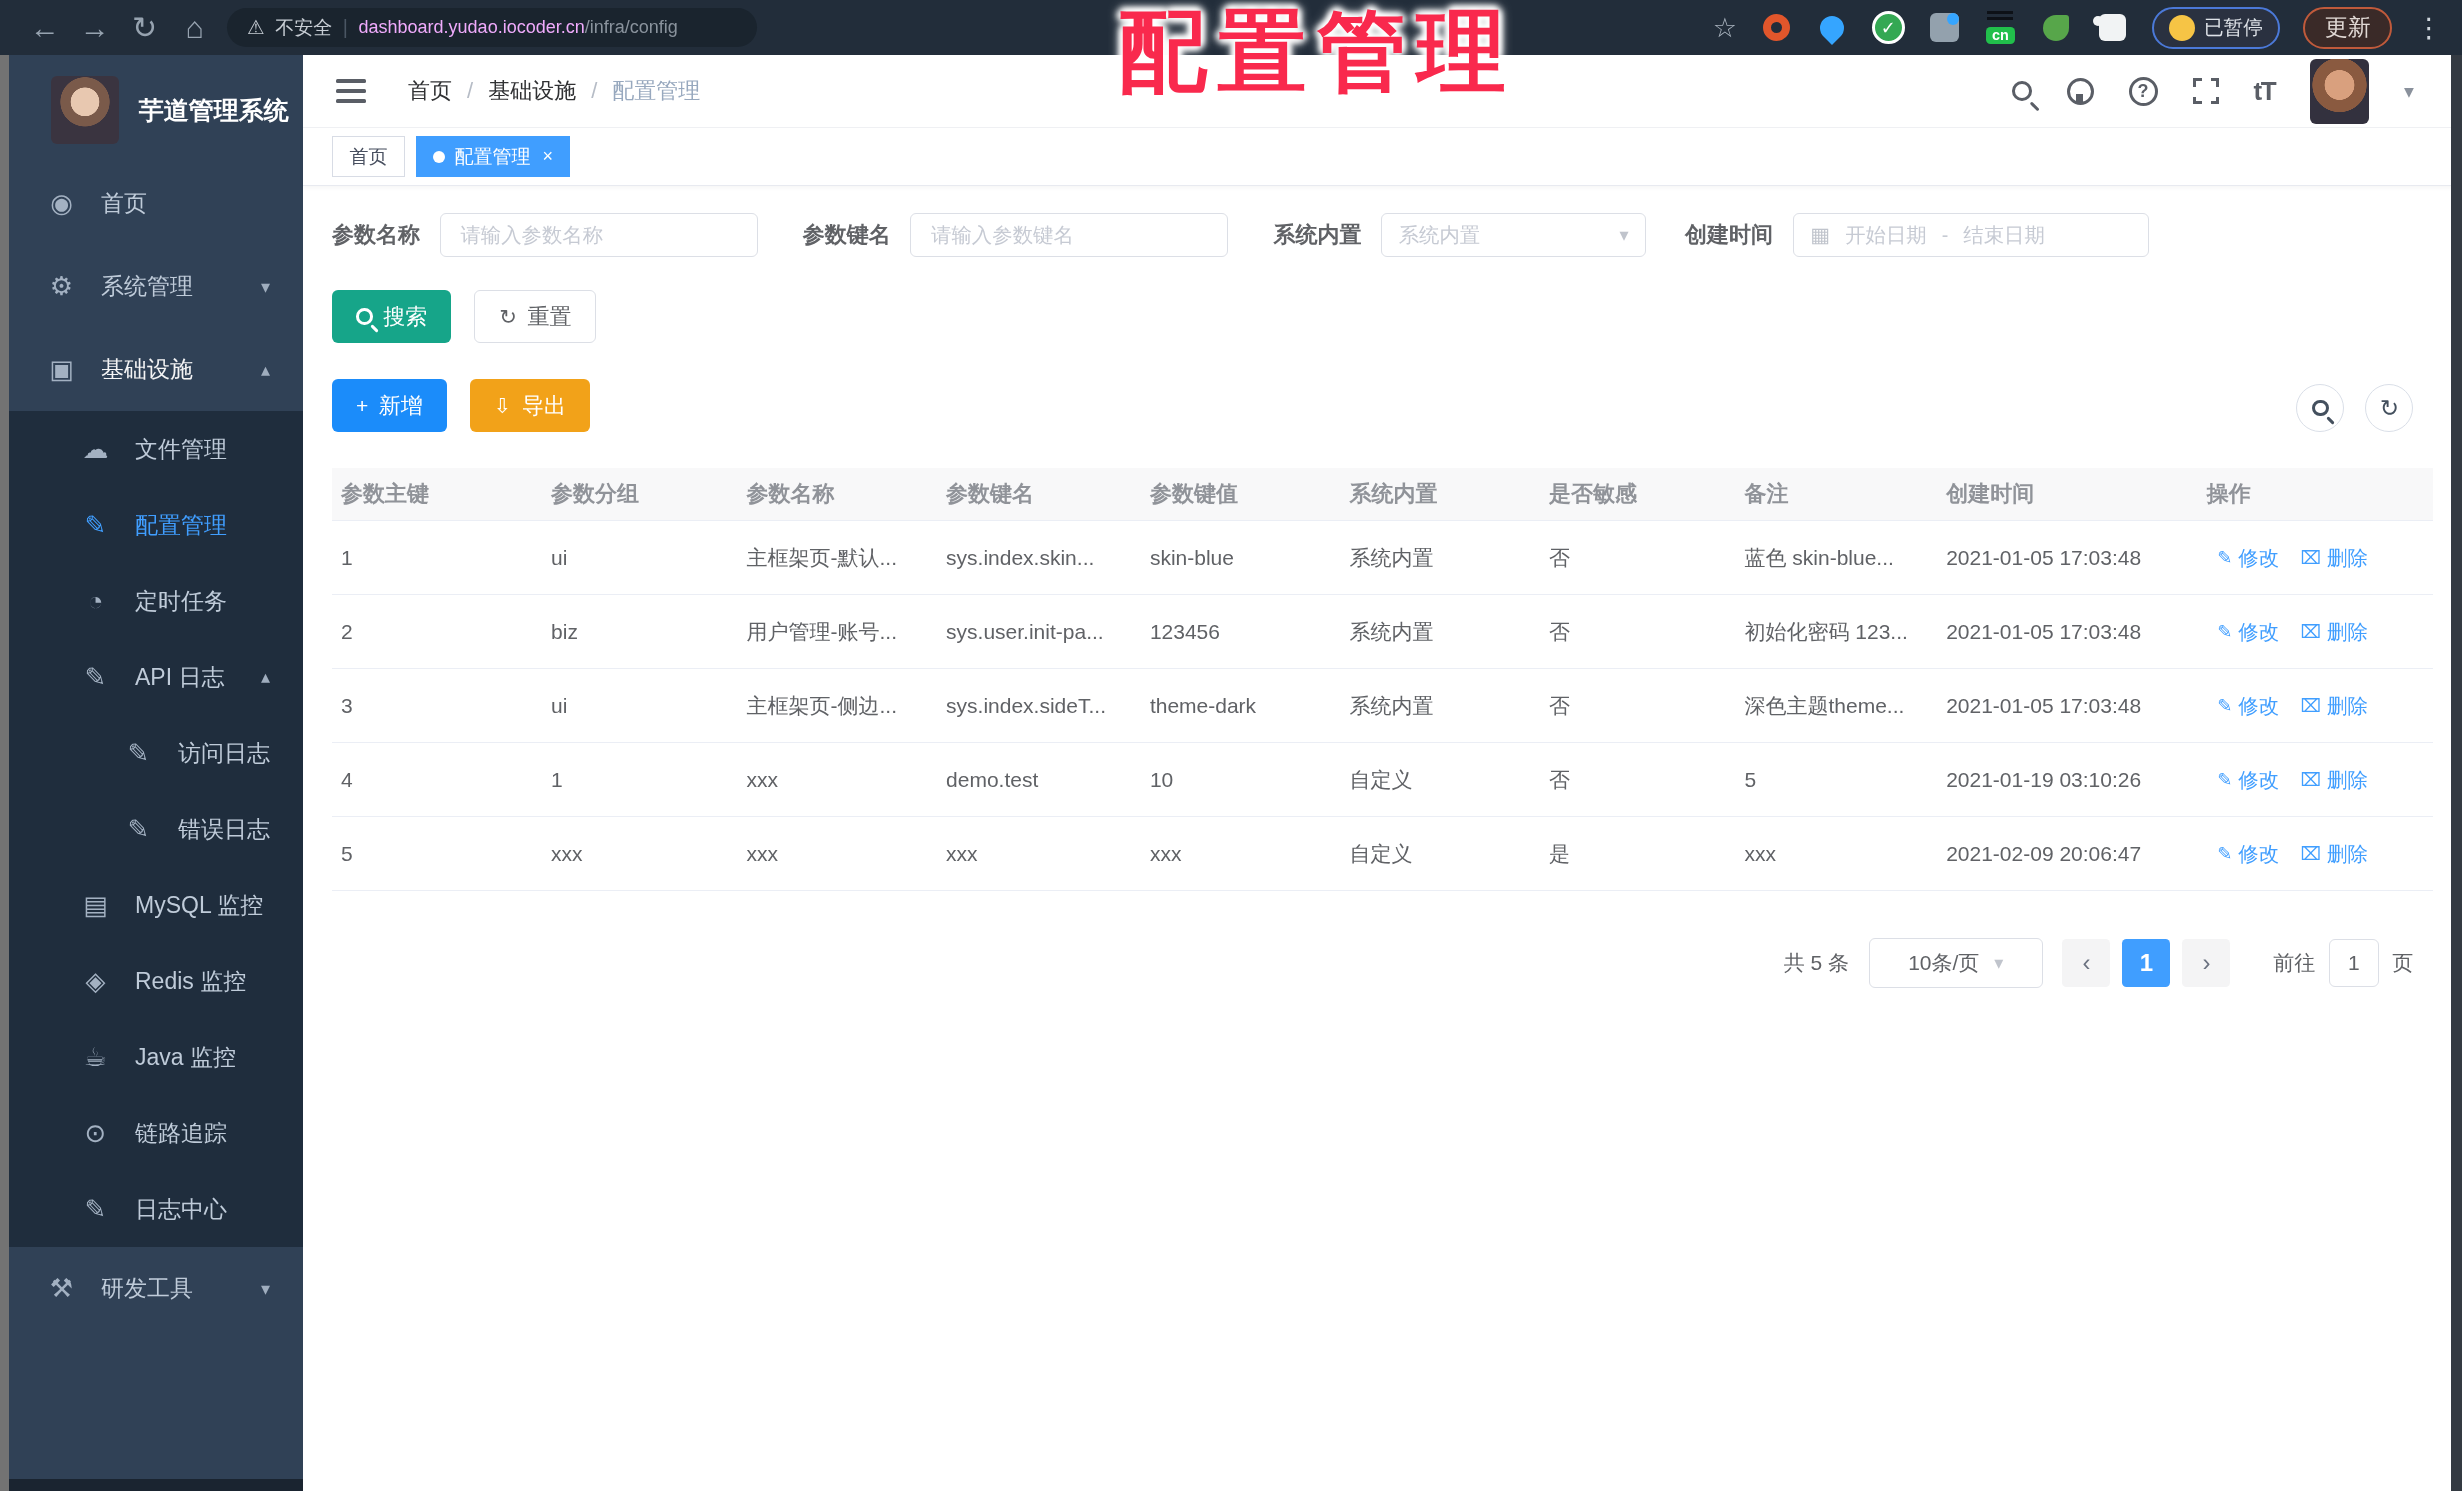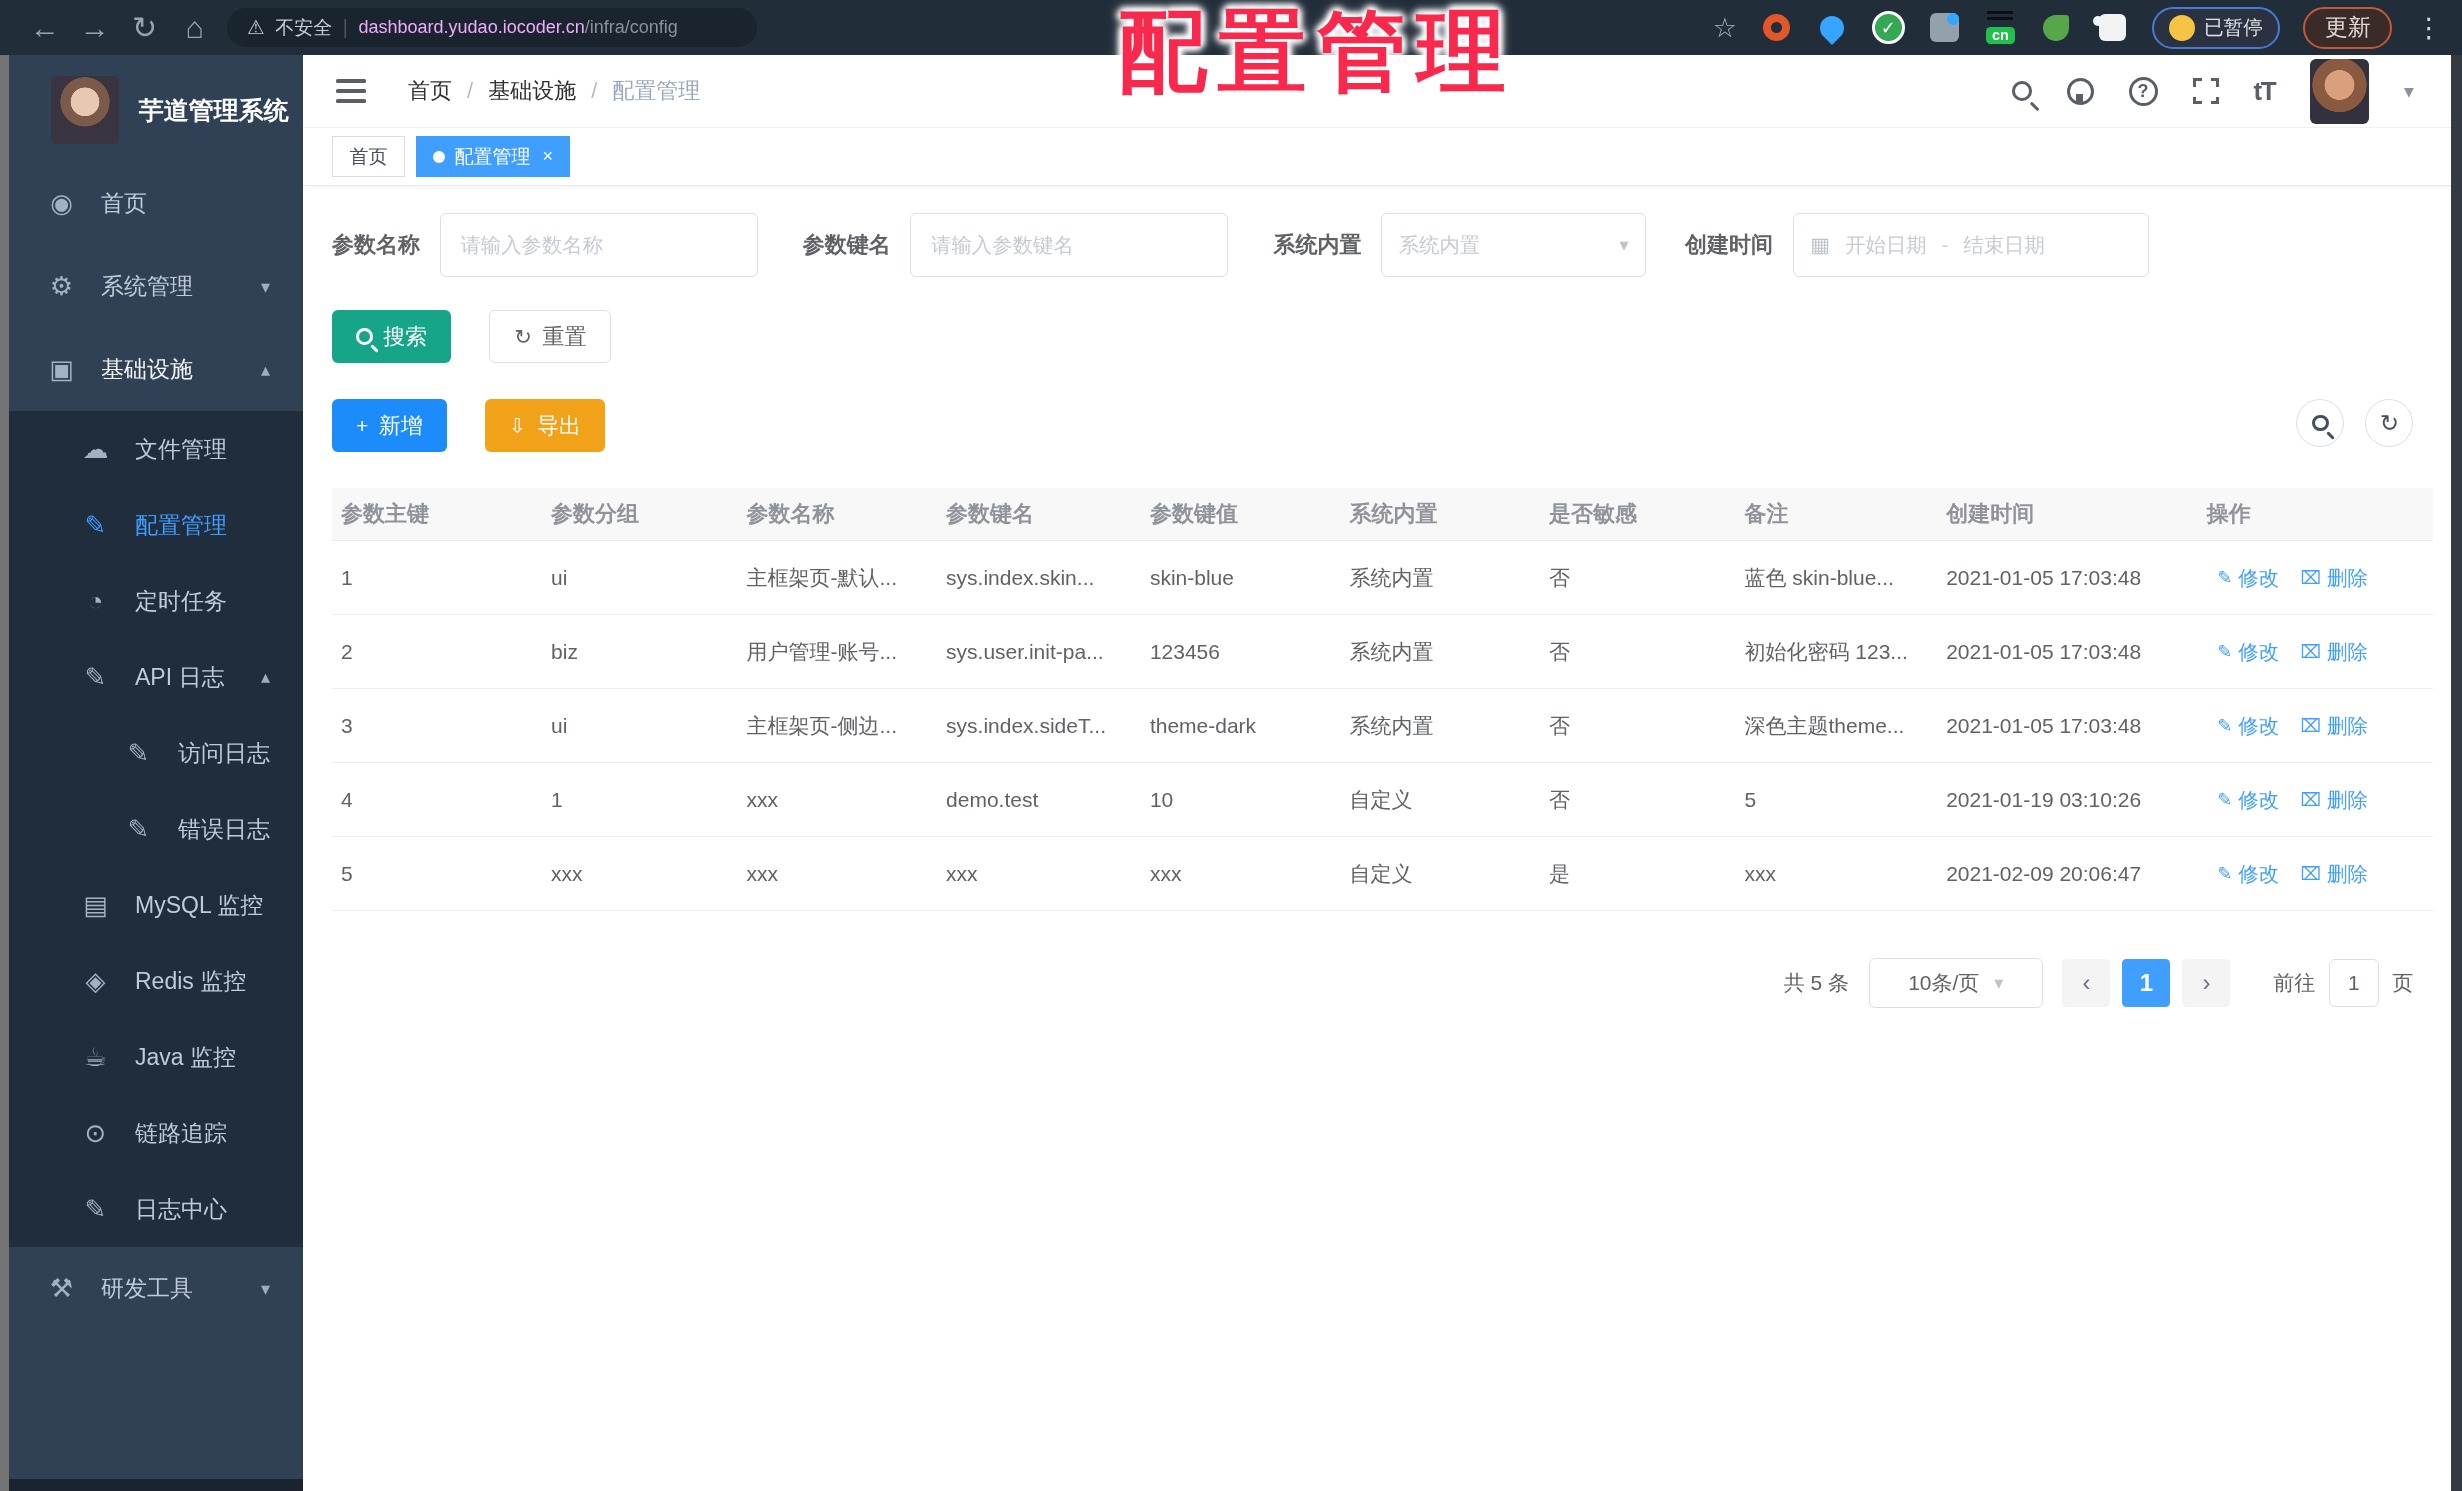--- a/index.html
+++ b/index.html
@@ -89,33 +89,33 @@
   .tag{height:41px;display:inline-flex;align-items:center;padding:0 16.6px;border:1.5px solid #d8dce5;background:#fff;color:#495060;font-size:19px;cursor:pointer;gap:9px}
   .tag.active{background:#409eff;border-color:#409eff;color:#fff}
   .tag-dot{width:12px;height:12px;border-radius:50%;background:#fff}
   .tag-close{font-size:18px;margin-left:3px}
 
   .content{flex:1;padding:27px 29px 0 29px;position:relative}
 
   
   .filter-row{display:flex;align-items:center;margin-bottom:33px}
   .f-label{font-size:22px;font-weight:bold;color:#606266;margin-right:19.7px;white-space:nowrap}
-  .f-box{height:64px;border:1.5px solid #dcdfe6;border-radius:6px;background:#fff;display:flex;align-items:center}
+  .f-box{height:44px;border:1.5px solid #dcdfe6;border-radius:6px;background:#fff;display:flex;align-items:center}
   .f-input{width:318px;padding:0 19.7px;font-size:20.4px;color:#606266;border:none;outline:none;background:transparent;font-family:inherit}
   .f-input::placeholder{color:#c6cad3}
   .wrap-input{width:318px;margin-right:45px}
   .f-select{width:265px;margin-right:39px;padding:0 16.6px;justify-content:space-between;cursor:pointer}
   .ph{color:#c6cad3;font-size:20.4px;white-space:nowrap}
   .sel-caret{color:#c0c4cc;font-size:18px}
   .f-date{width:356px;padding:0 16.6px;gap:15px;cursor:pointer}
   .cal{color:#c0c4cc;font-size:21px}
   .date-sep{color:#c6cad3;font-size:19.7px}
 
   
-  .btn-row{display:flex;align-items:flex-start;gap:38px;margin-bottom:36px}
+  .btn-row{display:flex;align-items:flex-end;gap:23px;margin-bottom:36px}
   .btn{height:53px;border:none;border-radius:6px;display:inline-flex;align-items:center;justify-content:center;gap:10.6px;font-size:22px;padding:0 24px;cursor:pointer;font-family:inherit;white-space:nowrap}
   .btn-search{background:#16a589;color:#fff}
   .btn-reset{background:#fff;border:1.5px solid #dcdfe6;color:#606266}
   .btn-add{background:#1b8cfa;color:#fff}
   .btn-export{background:#f2a219;color:#fff}
   .b-ic{font-size:21px;line-height:1}
   .mag.sm{width:16.6px;height:16.6px;border-color:#fff}
   .mag.sm::after{background:#fff;left:14.4px;top:13px;height:9px}
   .right-tools{margin-left:auto;display:flex;gap:21px;padding-right:19.7px}
   .circ{width:48px;height:48px;border-radius:50%;border:1.5px solid #dadfe8;background:#fff;color:#44505e;display:flex;align-items:center;justify-content:center;font-size:23px;cursor:pointer}

